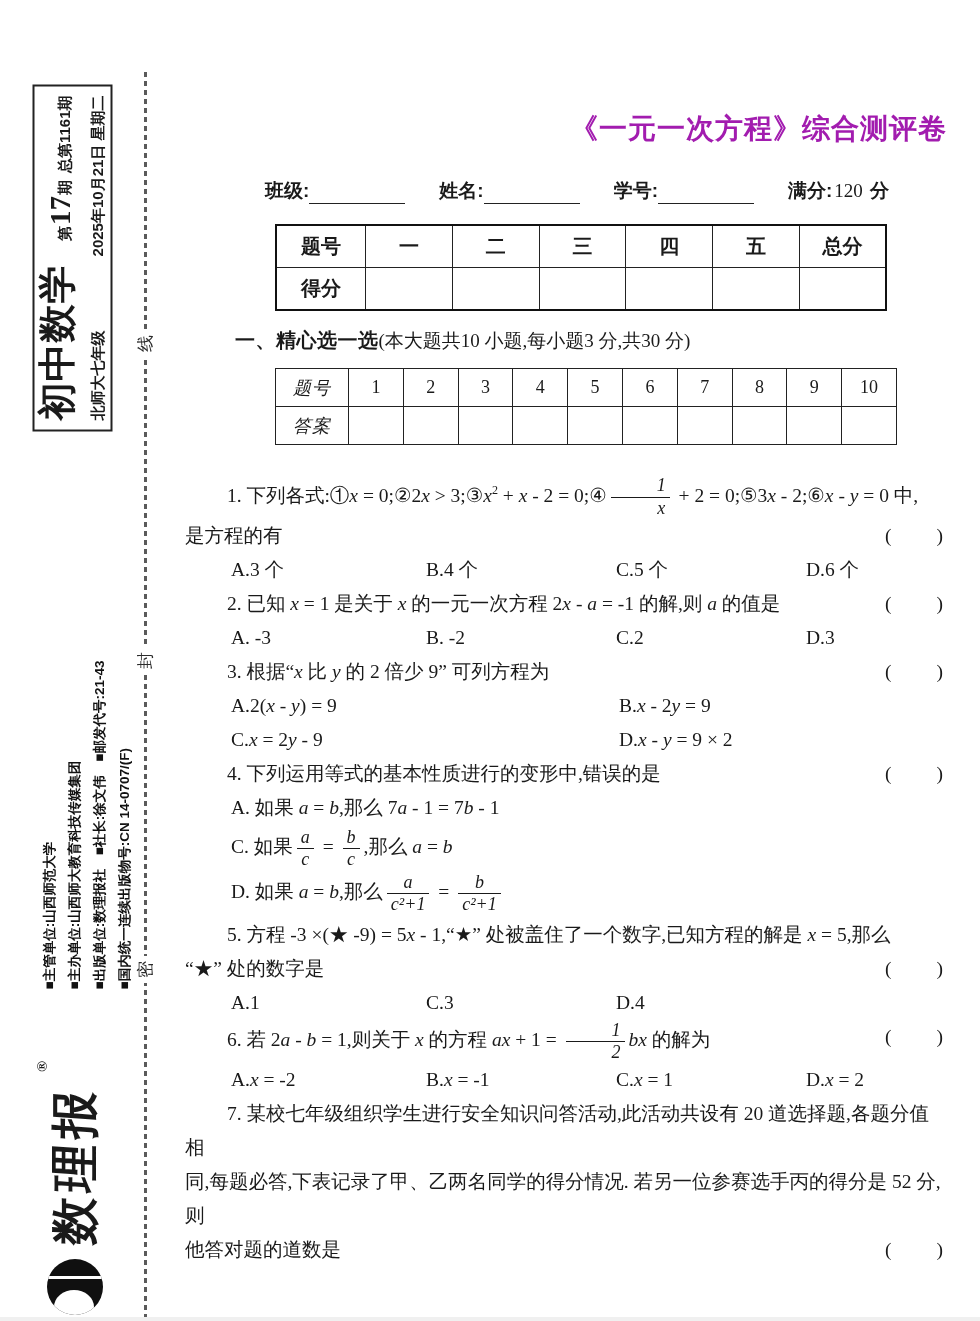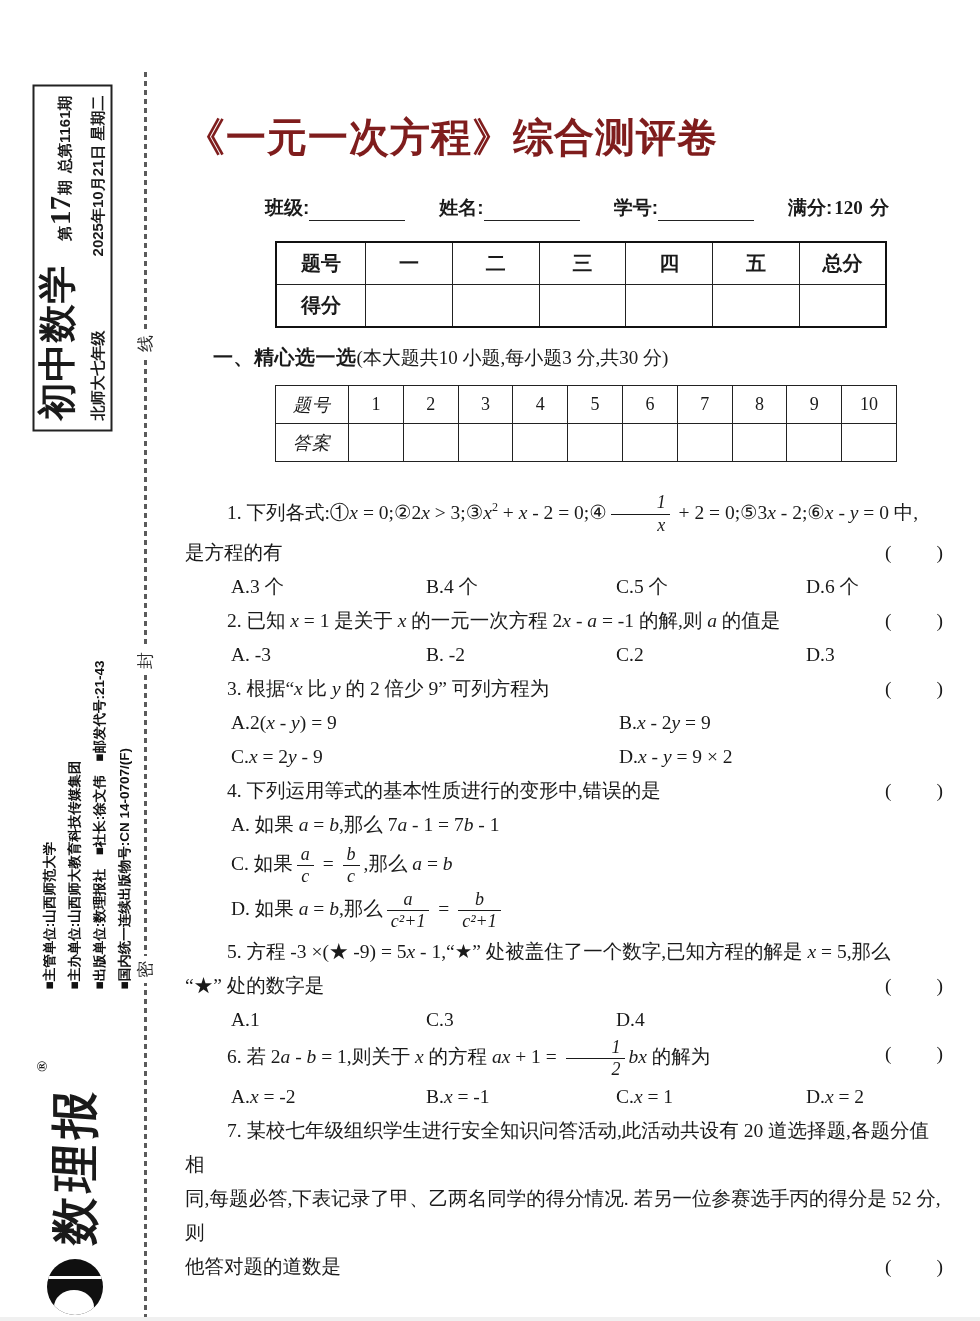--- a/index.html
+++ b/index.html
@@ -37,35 +37,35 @@
     display:flex;align-items:center;gap:14px}
   .logo-circle{width:56px;height:56px;border-radius:50%;background:#101010;position:relative;overflow:hidden;flex:0 0 auto}
   .logo-circle::before{content:"";position:absolute;left:-9px;top:7px;width:34px;height:40px;background:#fff;border-radius:50%}
   .logo-circle::after{content:"";position:absolute;left:36px;top:0;width:3px;height:100%;background:#fff}
   .logo-text{font-weight:900;font-size:48px;letter-spacing:5px;line-height:1;
     font-family:"Liberation Serif",serif;transform:skewX(-4deg)}
   .logo-reg{font-size:15px;align-self:flex-start;margin-top:4px;font-weight:bold}
 
   
   .main{position:absolute;left:185px;top:0;width:762px}
-  .page-title{margin:110px 0 0;text-align:left;font-family:"Liberation Sans",sans-serif;
-    font-weight:900;font-size:40px;letter-spacing:1px;color:#7f1d1d}
+  .page-title{margin:110px 0 0;text-align:right;font-family:"Liberation Sans",sans-serif;
+    font-weight:900;font-size:28px;letter-spacing:1px;color:#a21caf}
   .info-line{margin:30px 0 0 80px;display:flex;align-items:center;font-size:19px;white-space:nowrap}
   .info-item{font-family:"Liberation Sans",sans-serif;font-weight:bold;margin-right:34px;display:flex;align-items:flex-end}
   .blank{display:inline-block;width:96px;border-bottom:1.6px solid #222;height:21px}
   .full-score{font-family:"Liberation Sans",sans-serif;font-weight:bold}
-  .full-score .num{font-family:"Liberation Serif",serif;font-weight:bold;padding:0 2px}
+  .full-score .num{font-family:"Liberation Serif",serif;font-weight:normal;padding:0 2px}
 
   table{border-collapse:collapse;table-layout:fixed}
   .score-table{margin:20px 0 0 90px;width:612px;border:2.2px solid #111}
   .score-table th,.score-table td{border:1.2px solid #222;height:41px;text-align:center;padding:0;
     font-family:"Liberation Sans",sans-serif;font-size:20px;font-weight:bold}
   .score-table .lblcol{width:88px}
 
-  .sec-head{margin:16px 0 0 28px;font-size:20px;white-space:nowrap}
+  .sec-head{margin:16px 0 0 50px;font-size:20px;white-space:nowrap}
   .sec-title{font-family:"Liberation Sans",sans-serif;font-weight:bold;letter-spacing:0.5px}
   .sec-note{font-size:19px}
 
   .answer-table{margin:14px 0 0 90px;width:622px;border:1.8px solid #111}
   .answer-table th,.answer-table td{border:1.1px solid #222;height:37px;text-align:center;padding:0;
     font-size:18px;font-weight:normal}
   .answer-table .lblcol{width:72px}
   .answer-table .klabel{font-style:italic;letter-spacing:1px}
 
   #questions{margin-top:28px;font-size:19.5px}

